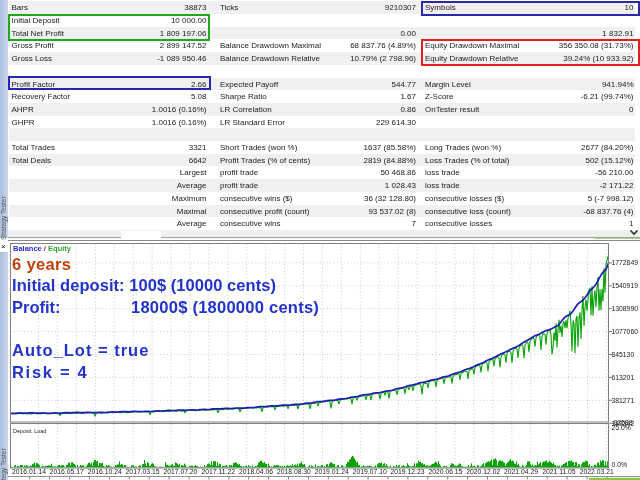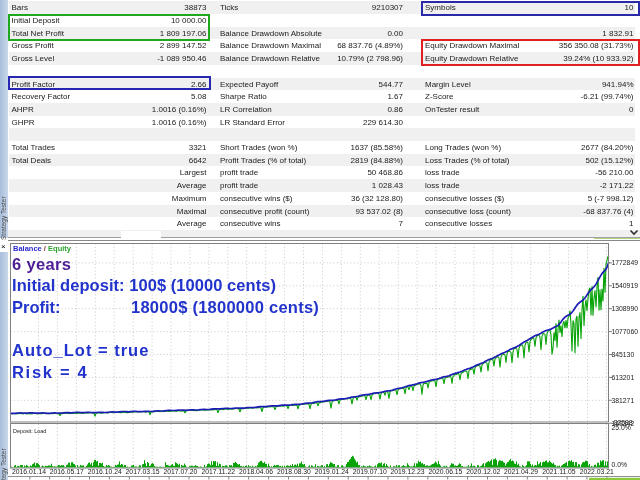--- a/index.html
+++ b/index.html
@@ -7,21 +7,21 @@
 .vtext{position:absolute;left:0;width:9px;color:#4a4a4a;font-size:6.5px;writing-mode:vertical-rl;transform:rotate(180deg);white-space:nowrap}
 #closex{position:absolute;left:1px;top:242px;width:8px;height:9px;font-size:8px;color:#000;line-height:9px}
 #tablearea{position:absolute;left:8px;top:0;width:627px;height:230px;background:#fff}
 .row{position:absolute;left:0;width:627px;height:12.7px;font-size:8px;color:#1a1a1a}
 .row.g{background:#f0f0f0}
 .c{position:absolute;top:0;line-height:13.1px;white-space:nowrap}
 .l1{left:3.5px}
 .l2{left:212px}
 .l3{left:417px}
 .v1{right:428.5px}
-.v2{right:232px}
+.v2{right:219px}
 .v3{right:1.5px}
 .box{position:absolute;box-sizing:border-box}
 #scroll{position:absolute;left:8px;top:230px;width:632px;height:7px;background:#f0f0f0}
 .groove{position:absolute;top:237px;height:1px;background:#a0a0a0}
 #thumb{position:absolute;left:121px;top:231px;width:40px;height:9px;background:#fff}
 #chart{position:absolute;left:0;top:239px}
 .ax{font-size:6.8px;fill:#1a1a1a}
 .dt{font-size:6.8px;fill:#1a1a1a}
 .tk{stroke:#808080;stroke-width:1;fill:none}
 .lg{font-size:7.5px;font-weight:bold}
@@ -38,34 +38,33 @@
         <span class="c l3">Symbols</span>
         <span class="c v3">10</span>
       </div>
 <div class="row w" style="top:14.0px">
         <span class="c l1">Initial Deposit</span>
         <span class="c v1">10 000.00</span>
       </div>
 <div class="row g" style="top:26.7px">
         <span class="c l1">Total Net Profit</span>
         <span class="c v1">1 809 197.06</span>
-        <span class="c l2">Balance Drawdown Absolute</span>
         <span class="c v2">0.00</span>
         <span class="c v3">1 832.91</span>
       </div>
 <div class="row w" style="top:39.4px">
         <span class="c l1">Gross Profit</span>
         <span class="c v1">2 899 147.52</span>
         <span class="c l2">Balance Drawdown Maximal</span>
         <span class="c v2">68 837.76 (4.89%)</span>
         <span class="c l3">Equity Drawdown Maximal</span>
         <span class="c v3">356 350.08 (31.73%)</span>
       </div>
 <div class="row g" style="top:52.1px">
-        <span class="c l1">Gross Level</span>
+        <span class="c l1">Gross Loss</span>
         <span class="c v1">-1 089 950.46</span>
         <span class="c l2">Balance Drawdown Relative</span>
         <span class="c v2">10.79% (2 798.96)</span>
         <span class="c l3">Equity Drawdown Relative</span>
         <span class="c v3">39.24% (10 933.92)</span>
       </div>
 <div class="row w" style="top:64.8px"></div>
 <div class="row g" style="top:77.5px">
         <span class="c l1">Profit Factor</span>
         <span class="c v1">2.66</span>
@@ -101,21 +100,21 @@
         <span class="c l1">Total Trades</span>
         <span class="c v1">3321</span>
         <span class="c l2">Short Trades (won %)</span>
         <span class="c v2">1637 (85.58%)</span>
         <span class="c l3">Long Trades (won %)</span>
         <span class="c v3">2677 (84.20%)</span>
       </div>
 <div class="row g" style="top:153.7px">
         <span class="c l1">Total Deals</span>
         <span class="c v1">6642</span>
-        <span class="c l2">Profit Trades (% of total)</span>
+        <span class="c l2">Profit Trades (% of cents)</span>
         <span class="c v2">2819 (84.88%)</span>
         <span class="c l3">Loss Trades (% of total)</span>
         <span class="c v3">502 (15.12%)</span>
       </div>
 <div class="row w" style="top:166.4px">
         <span class="c v1">Largest</span>
         <span class="c l2">profit trade</span>
         <span class="c v2">50 468.86</span>
         <span class="c l3">loss trade</span>
         <span class="c v3">-56 210.00</span>
@@ -236,21 +235,21 @@
       <path d="M507.4,476.5v3" class="tk"></path>
       <path d="M527.3,476.5v3" class="tk"></path>
       <path d="M547.2,476.5v3" class="tk"></path>
       <path d="M567.1,476.5v3" class="tk"></path>
       <path d="M587.0,476.5v3" class="tk"></path>
       <path d="M606.9,476.5v3" class="tk"></path>
 <rect x="589" y="477.8" width="51" height="2.4" fill="#8cc83c"></rect>
 <text x="13" y="250.5" class="lg"><tspan fill="#2a2ad0">Balance</tspan><tspan fill="#903030"> / </tspan><tspan fill="#2fa32f">Equity</tspan></text>
 <text x="13" y="432.8" class="dl" fill="#222">Deposit: Load</text>
 </svg>
-<div class="ann" style="left:12px;top:254.5px;color:#4c1d95;letter-spacing:0.35px">6 years</div>
+<div class="ann" style="left:12px;top:254.5px;color:#c2410c;letter-spacing:0.35px">6 years</div>
 <div class="ann" style="left:12px;top:276.4px;letter-spacing:0.05px">Initial deposit: 100$ (10000 cents)</div>
 <div class="ann" style="left:12px;top:297.9px">Profit:</div>
 <div class="ann" style="left:131px;top:297.9px;letter-spacing:0.25px">18000$ (1800000 cents)</div>
 <div class="ann" style="left:12px;top:341.4px;letter-spacing:1px">Auto_Lot = true</div>
 <div class="ann" style="left:12px;top:363.4px;letter-spacing:1.7px">Risk = 4</div>
 <div id="sidebar"></div>
 <div id="sidegap"></div>
 <div class="vtext" style="top:194px;height:46px">Strategy Tester</div>
 <div class="vtext" style="top:442px;height:50px">Strategy Tester</div>
 <div id="closex">×</div>

